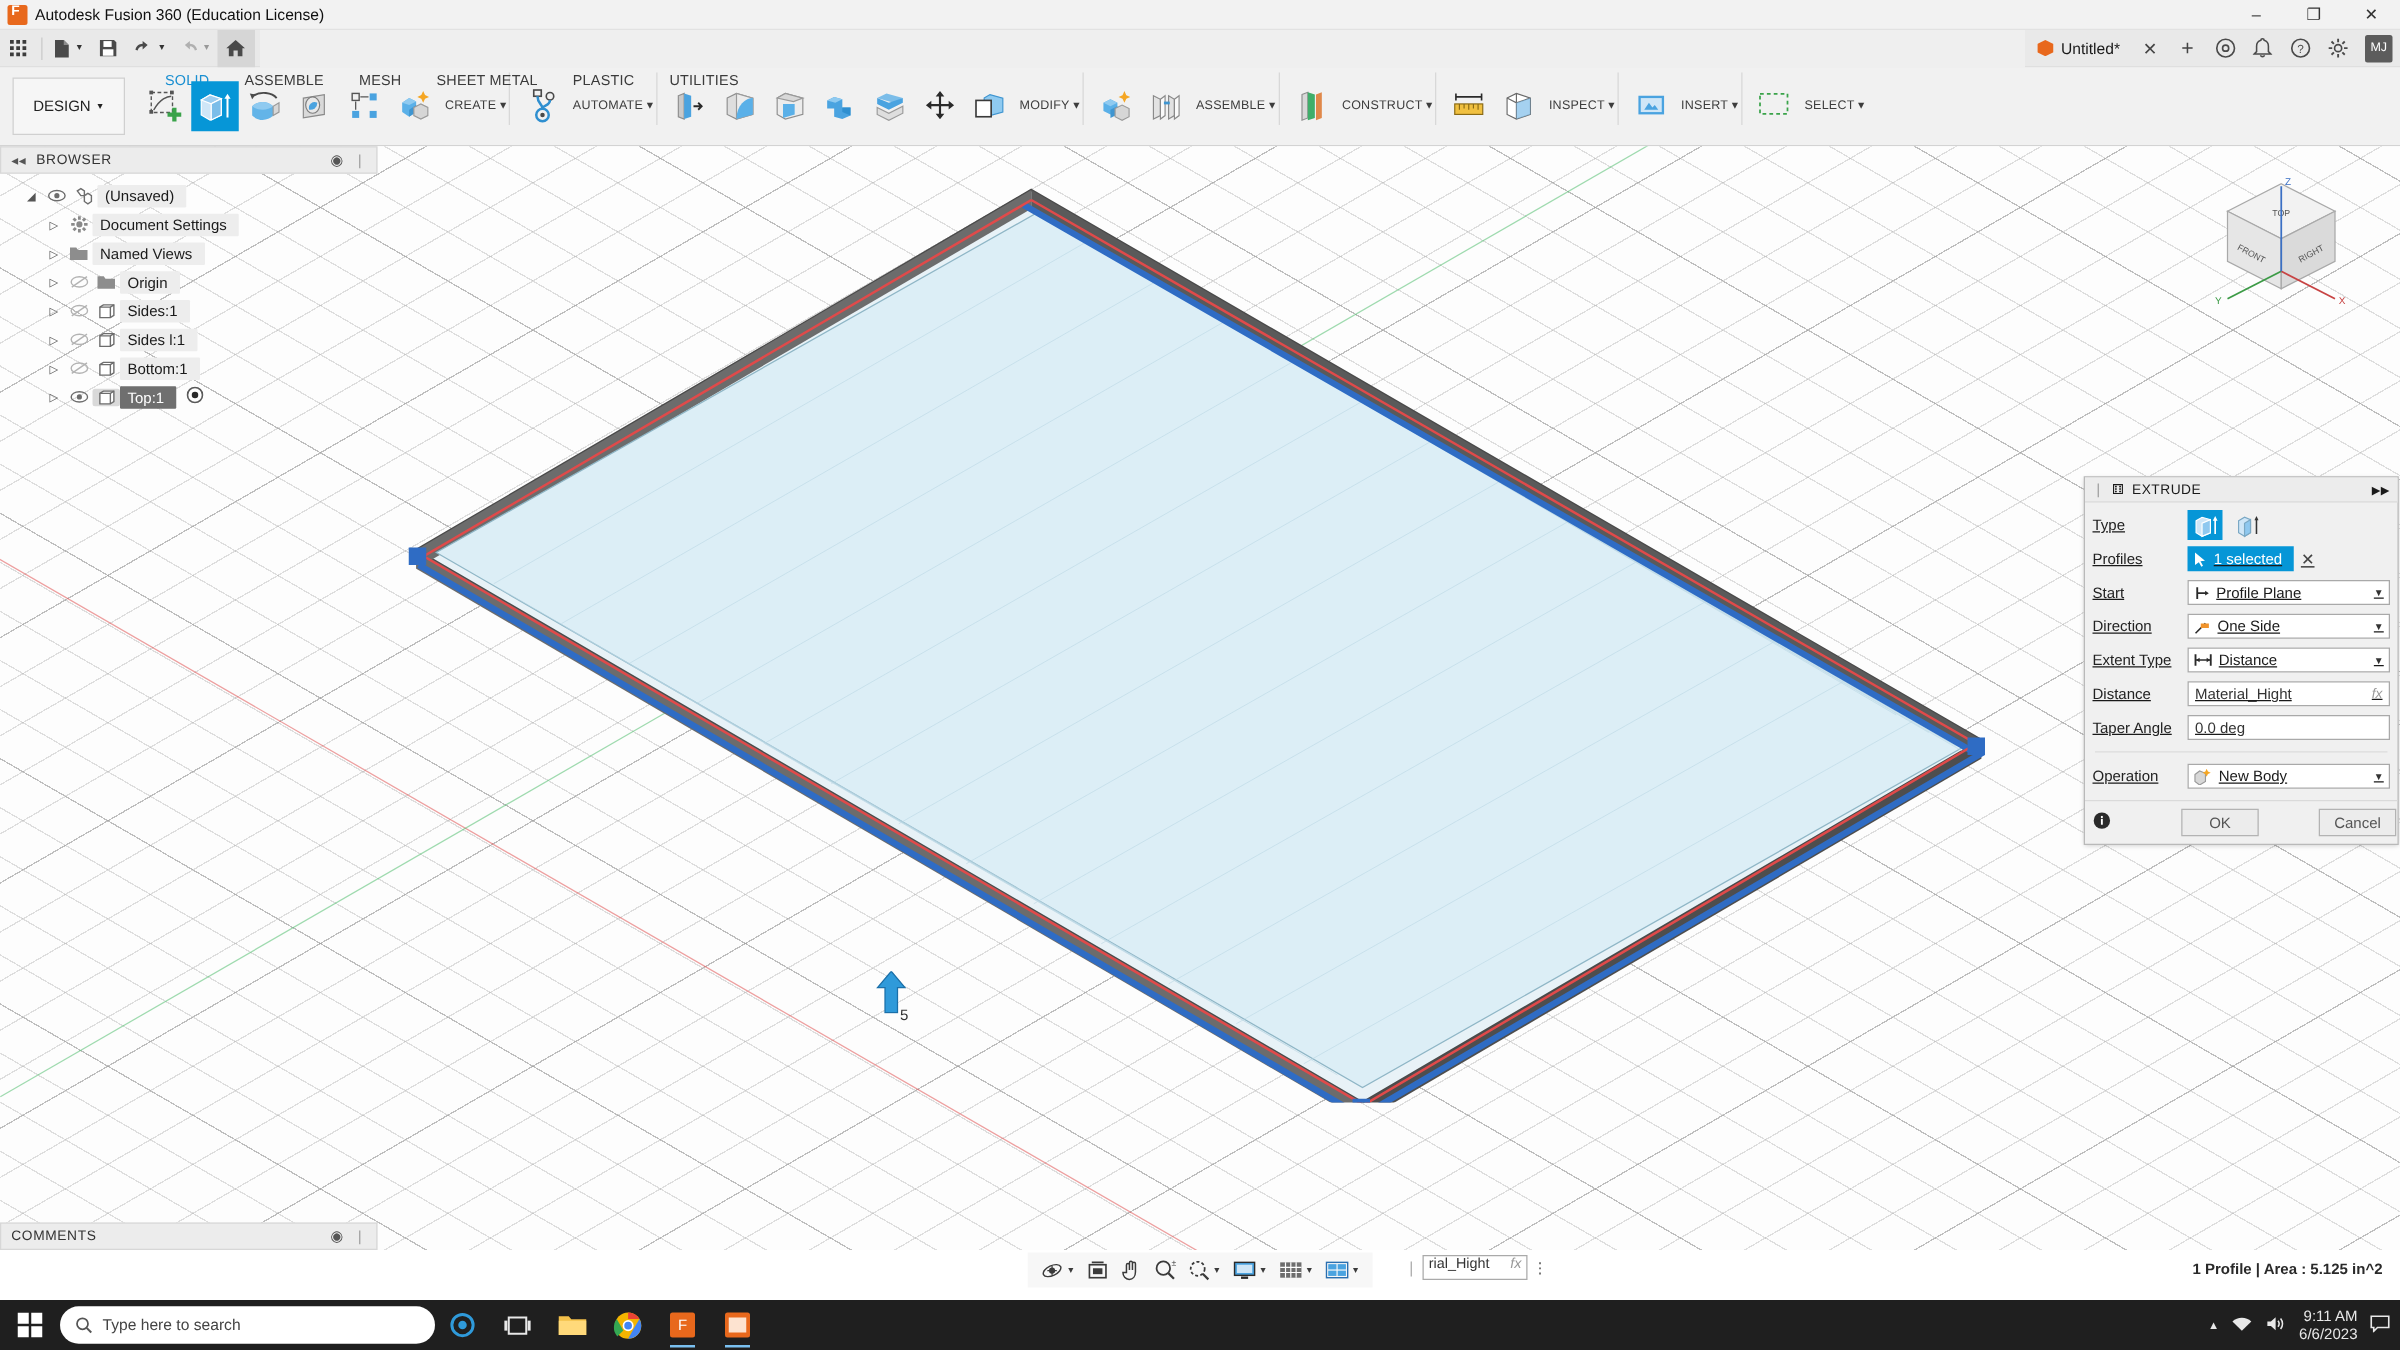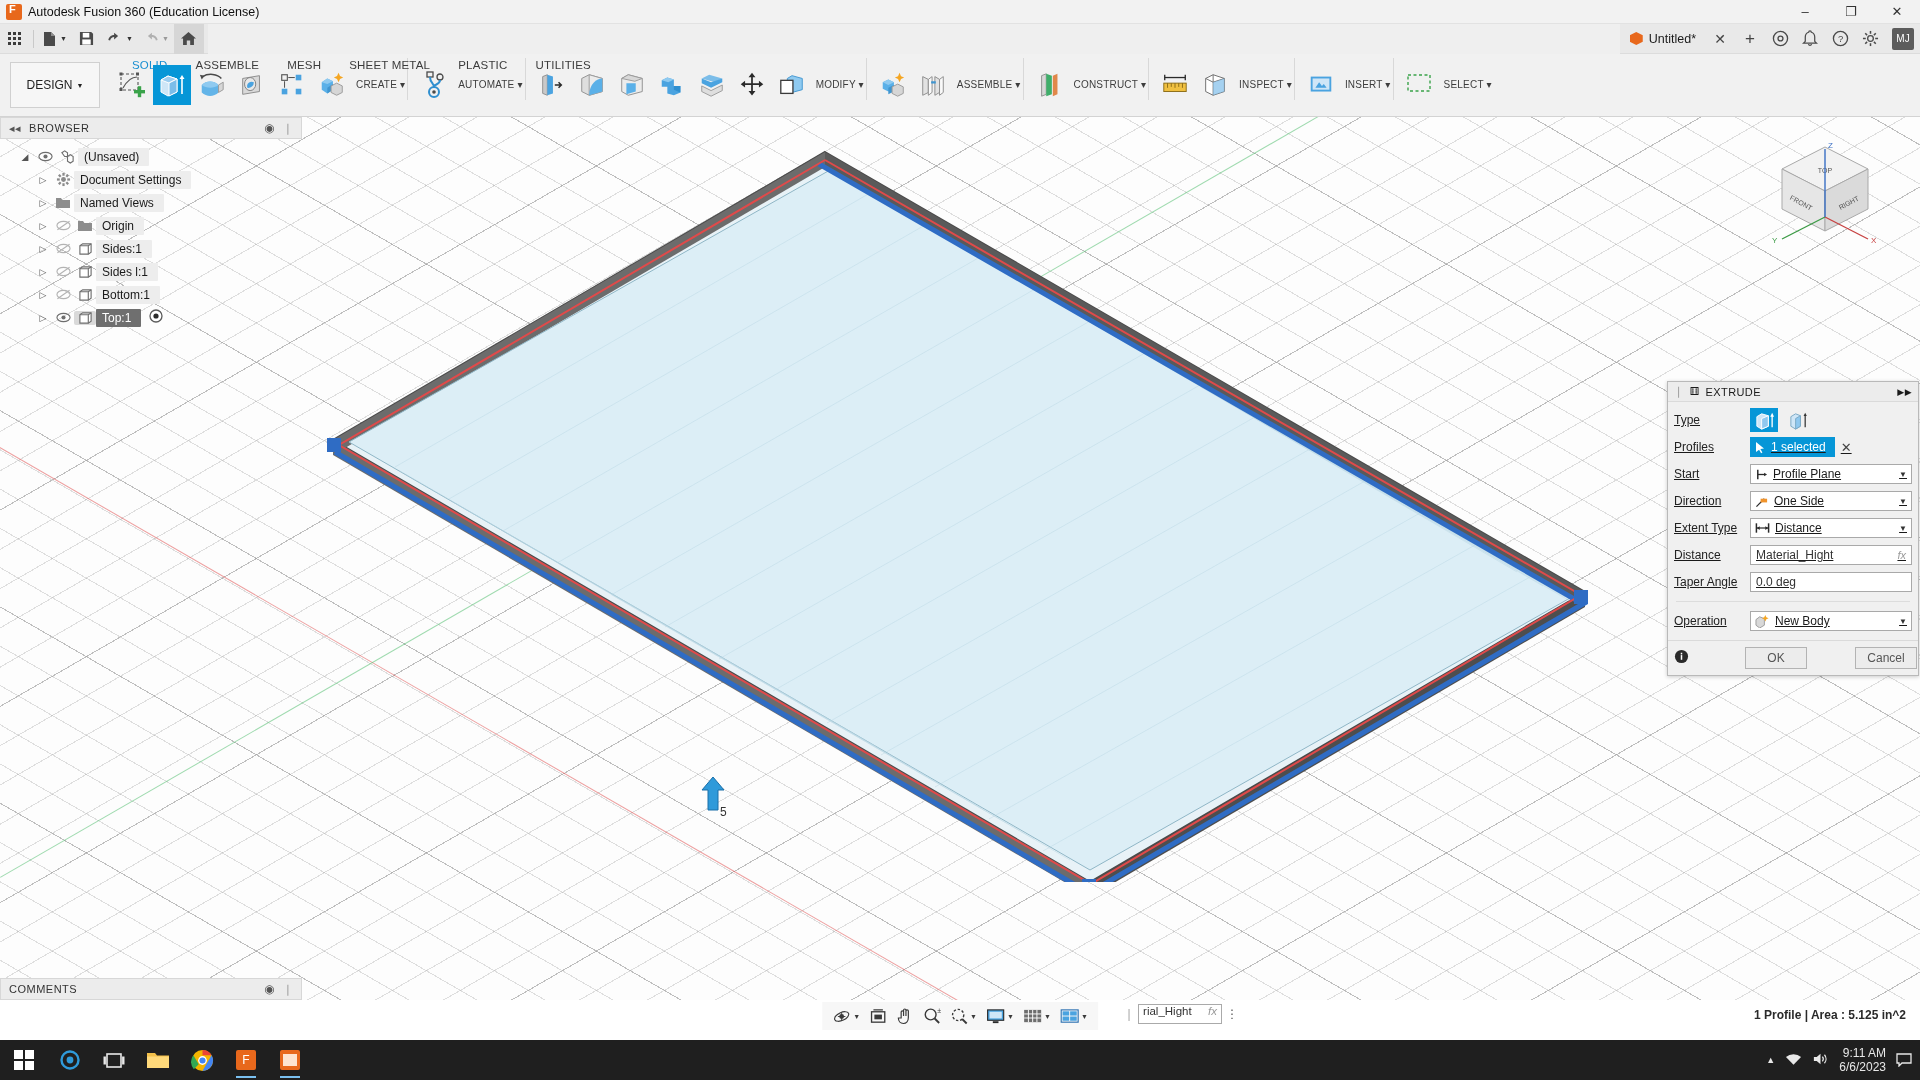--- a/index.html
+++ b/index.html
@@ -1043,20 +1043,27 @@
   <div class="start">
     <svg width="20" height="20" viewBox="0 0 20 20">
         <g fill="#fff">
           <rect x="0" y="0" width="9" height="9"></rect>
           <rect x="11" y="0" width="9" height="9"></rect>
           <rect x="0" y="11" width="9" height="9"></rect>
           <rect x="11" y="11" width="9" height="9"></rect>
         </g>
       </svg>
   </div>
+  <div class="search">
+    <svg width="14" height="14" viewBox="0 0 14 14">
+        <circle cx="6" cy="6" r="4.4" fill="none" stroke="#555" stroke-width="1.4"></circle>
+        <line x1="9.3" y1="9.3" x2="13" y2="13" stroke="#555" stroke-width="1.6"></line>
+      </svg>
+    <span>Type here to search</span>
+  </div>
   <div class="tb-app">
     <svg width="22" height="22" viewBox="0 0 22 22">
         <circle cx="11" cy="11" r="8.5" fill="none" stroke="#2f9ada" stroke-width="2.4"></circle>
         <circle cx="11" cy="11" r="3.4" fill="#2f9ada"></circle>
       </svg>
   </div>
   <div class="tb-app">
     <svg width="22" height="19" viewBox="0 0 22 19">
         <rect x="4" y="3" width="14" height="13" fill="none" stroke="#e8e8e8" stroke-width="1.6"></rect>
         <rect x="0.5" y="5.5" width="2.4" height="8" fill="#e8e8e8"></rect>

